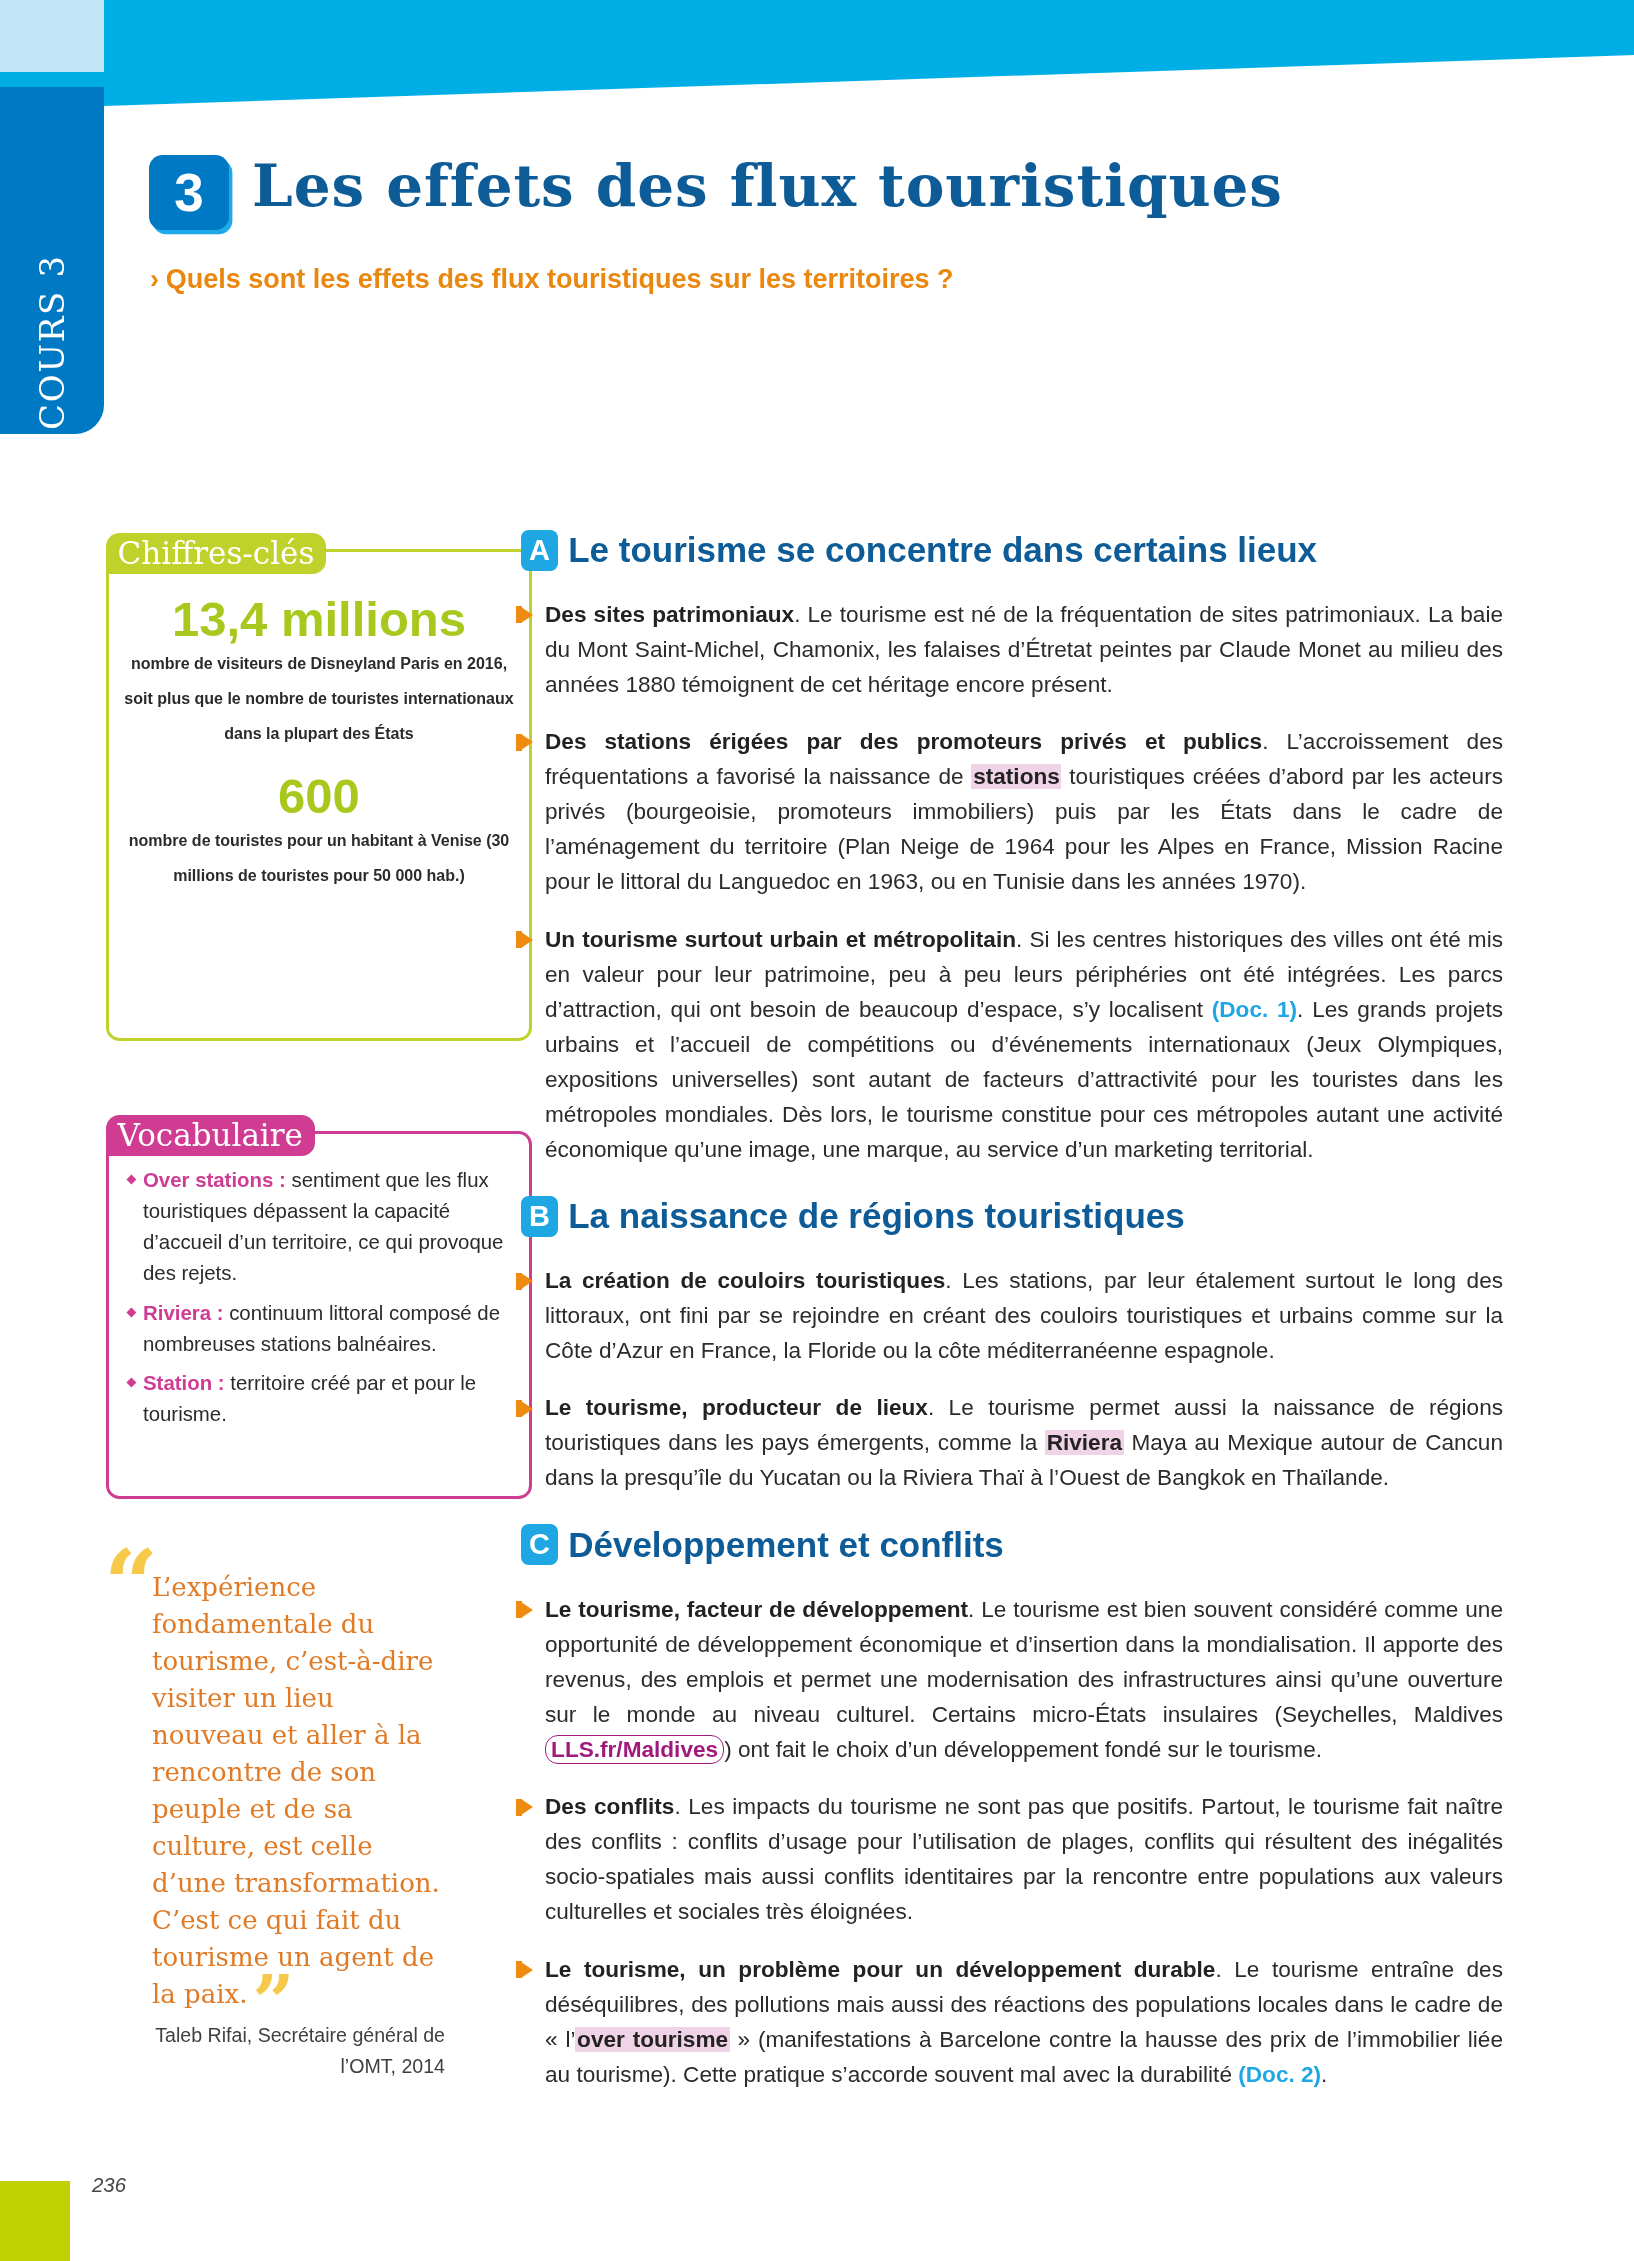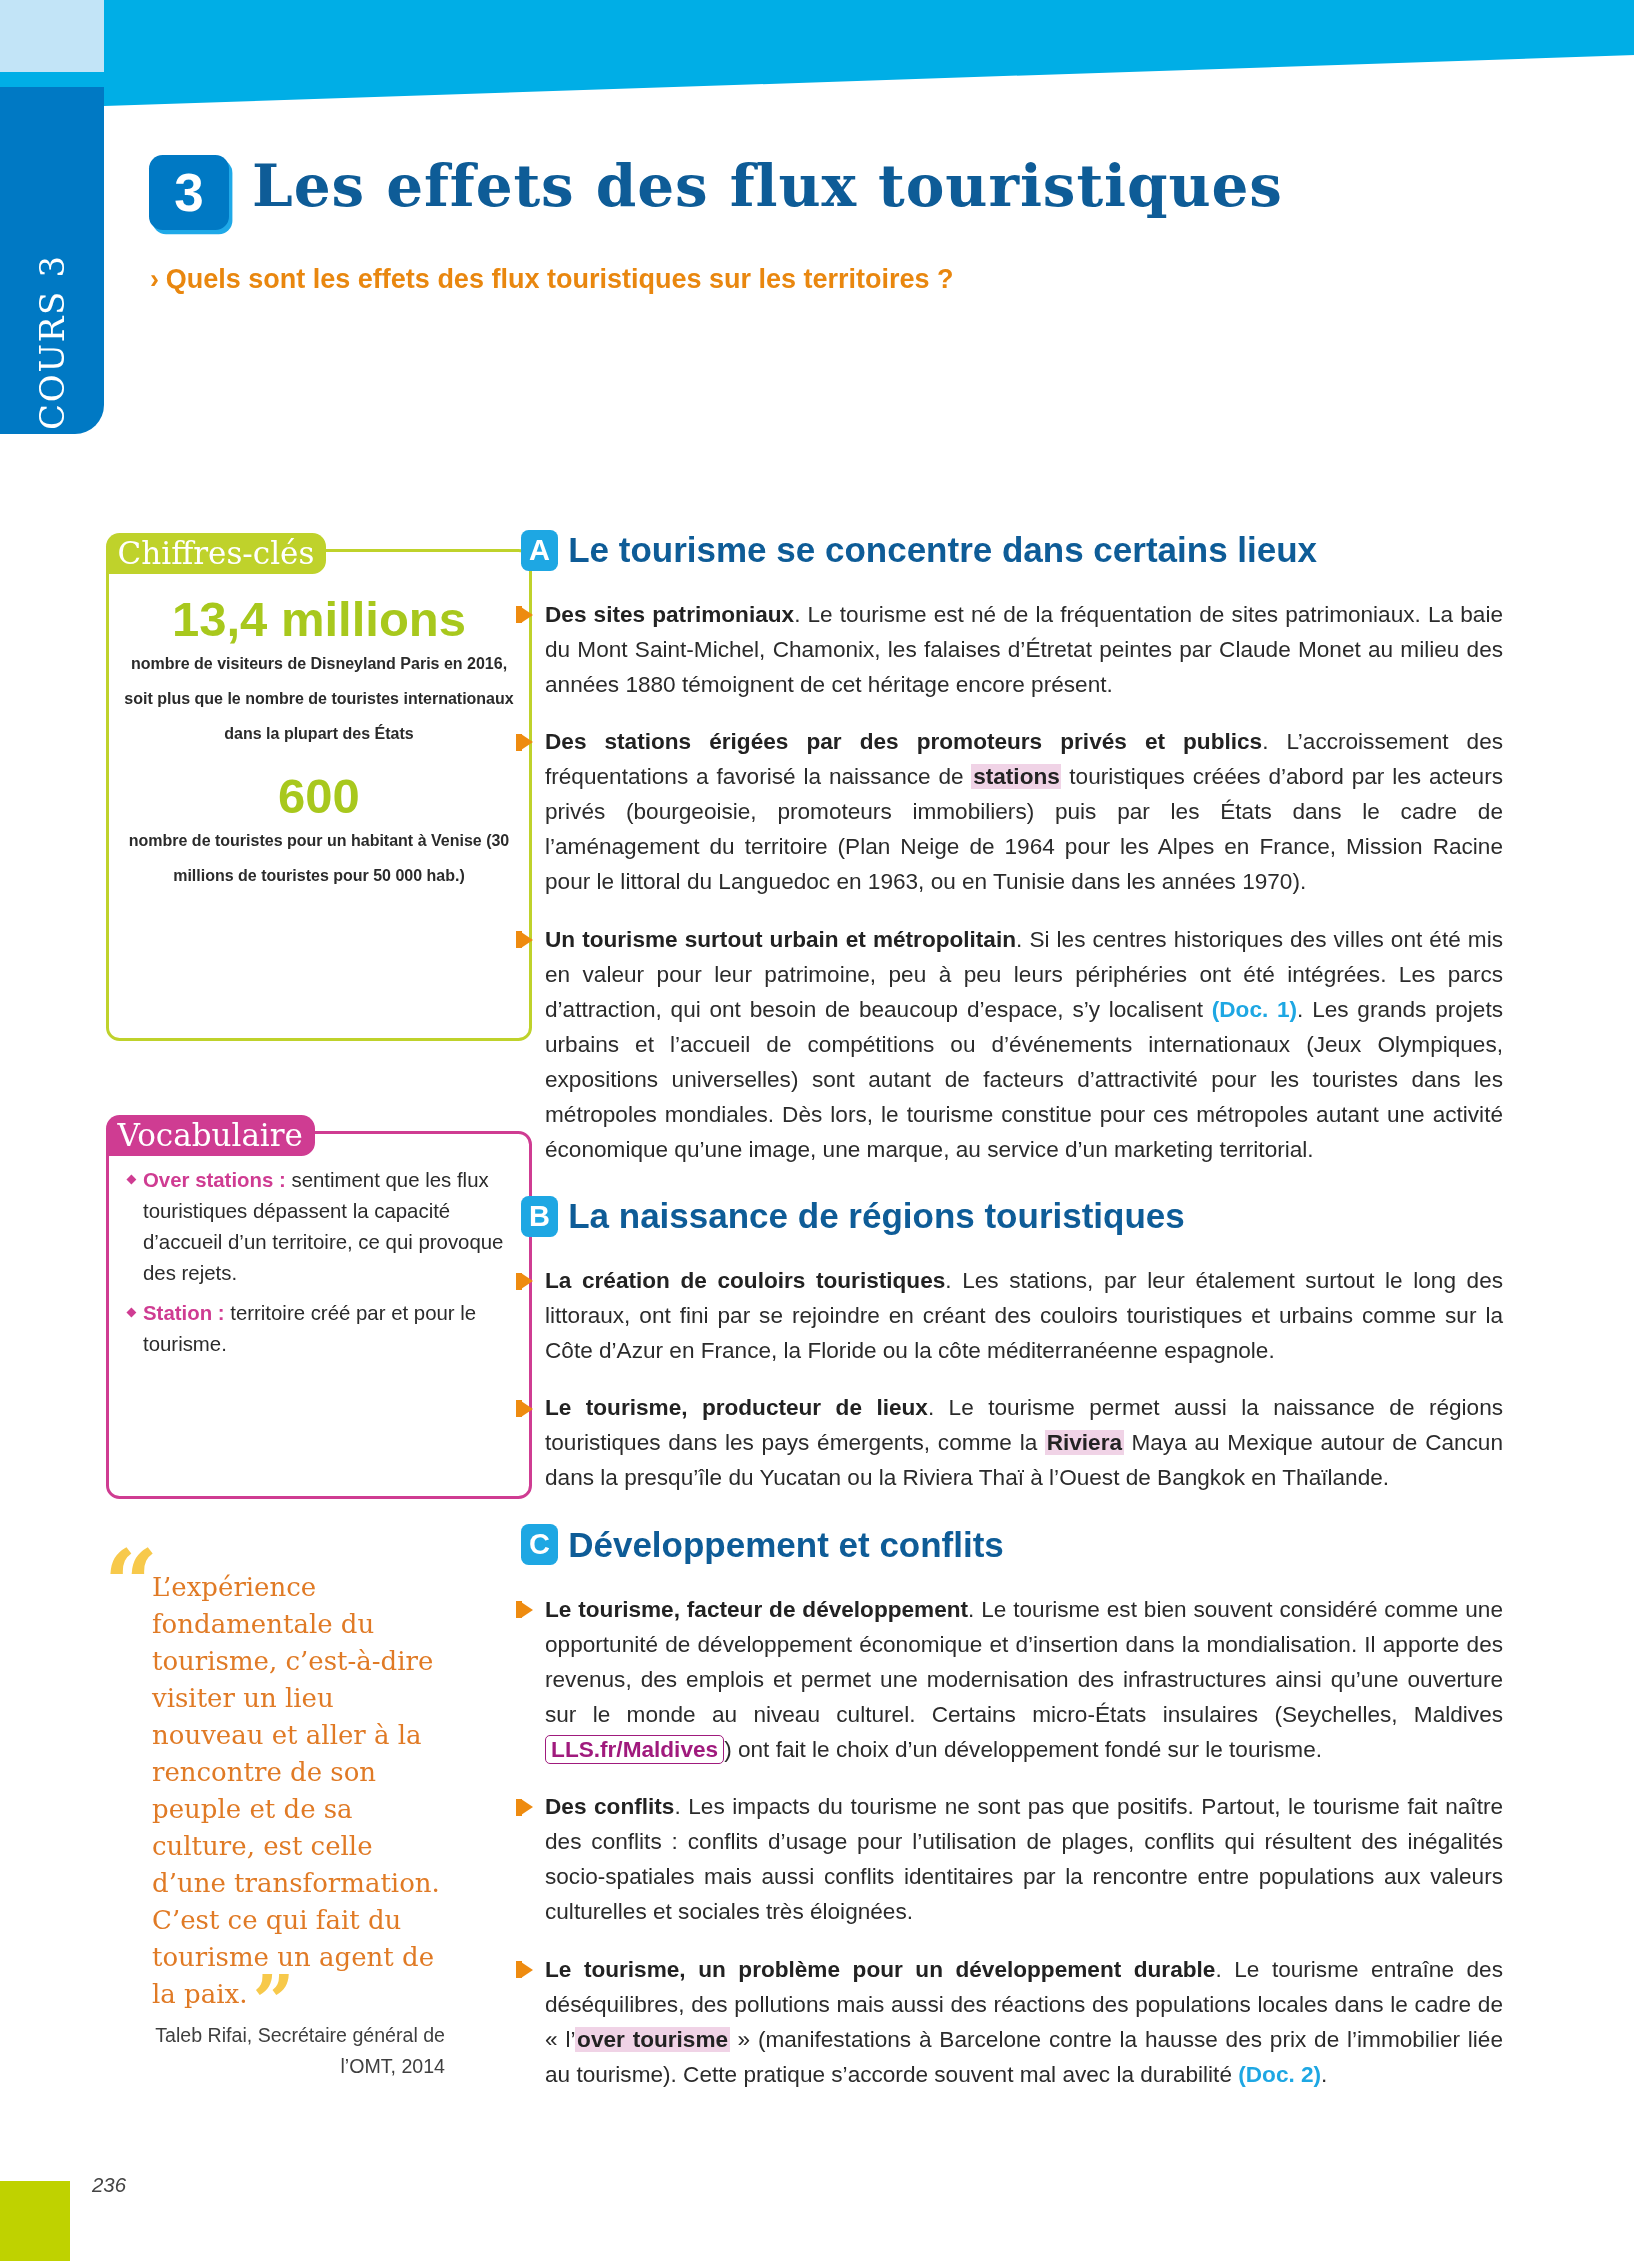--- a/index.html
+++ b/index.html
@@ -118,21 +118,21 @@
     border-top: 8.5px solid transparent; border-bottom: 8.5px solid transparent;
     border-left: 12px solid #ee8b10;
   }
   .para-bullet::before {
     content: ""; position: absolute; left: -17px; top: -8.5px; width: 6px; height: 17px; background: #ee8b10;
   }
   .para-lead { font-weight: bold; color: #222; }
   .hl { background: #f0d3e6; font-weight: bold; color: #222; padding: 0 1.7px; }
   .doc-ref { color: #1ea7e3; font-weight: bold; }
   .link-pill {
-    display: inline-block; border: 1.7px solid #a01a7d; border-radius: 5px; color: #a01a7d;
+    display: inline-block; border: 1.7px solid #a01a7d; border-radius: 13px; color: #a01a7d;
     font-weight: bold; padding: 0 5.1px; line-height: 27px;
   }
 
   
   .footer-bar { position: absolute; left: 0; top: 2181px; width: 70px; height: 80px; background: #bfd200; }
   .page-number { position: absolute; left: 92px; top: 2174px; font-size: 20.4px; color: #444; font-style: italic; }
 </style>
 </head>
 <body>
 
@@ -158,20 +158,21 @@
   <div class="key-item-2">
     <div class="key-num">600</div>
     <div class="key-desc">nombre de touristes pour un habitant à Venise (30 millions de touristes pour 50 000 hab.)</div>
   </div>
 </div>
 
 <div class="box vocab-box">
   <div class="box-tag">Vocabulaire</div>
   <ul class="vocab-list">
     <li class="vocab-item"><span class="vocab-term">Over stations :</span><span> sentiment que les flux touristiques dépassent la capacité d’accueil d’un territoire, ce qui provoque des rejets.</span></li>
+    <li class="vocab-item"><span class="vocab-term">Riviera :</span><span> continuum littoral composé de nombreuses stations balnéaires.</span></li>
     <li class="vocab-item"><span class="vocab-term">Station :</span><span> territoire créé par et pour le tourisme.</span></li>
   </ul>
 </div>
 
 <div class="quote">
   <div class="quote-open">“</div>
   <div class="quote-text"><span>L’expérience fondamentale du tourisme, c’est-à-dire visiter un lieu nouveau et aller à la rencontre de son peuple et de sa culture, est celle d’une transformation. C’est ce qui fait du tourisme un agent de la paix.</span><span class="quote-close">”</span></div>
   <div class="quote-author">Taleb Rifai, Secrétaire général de l’OMT, 2014</div>
 </div>
 

